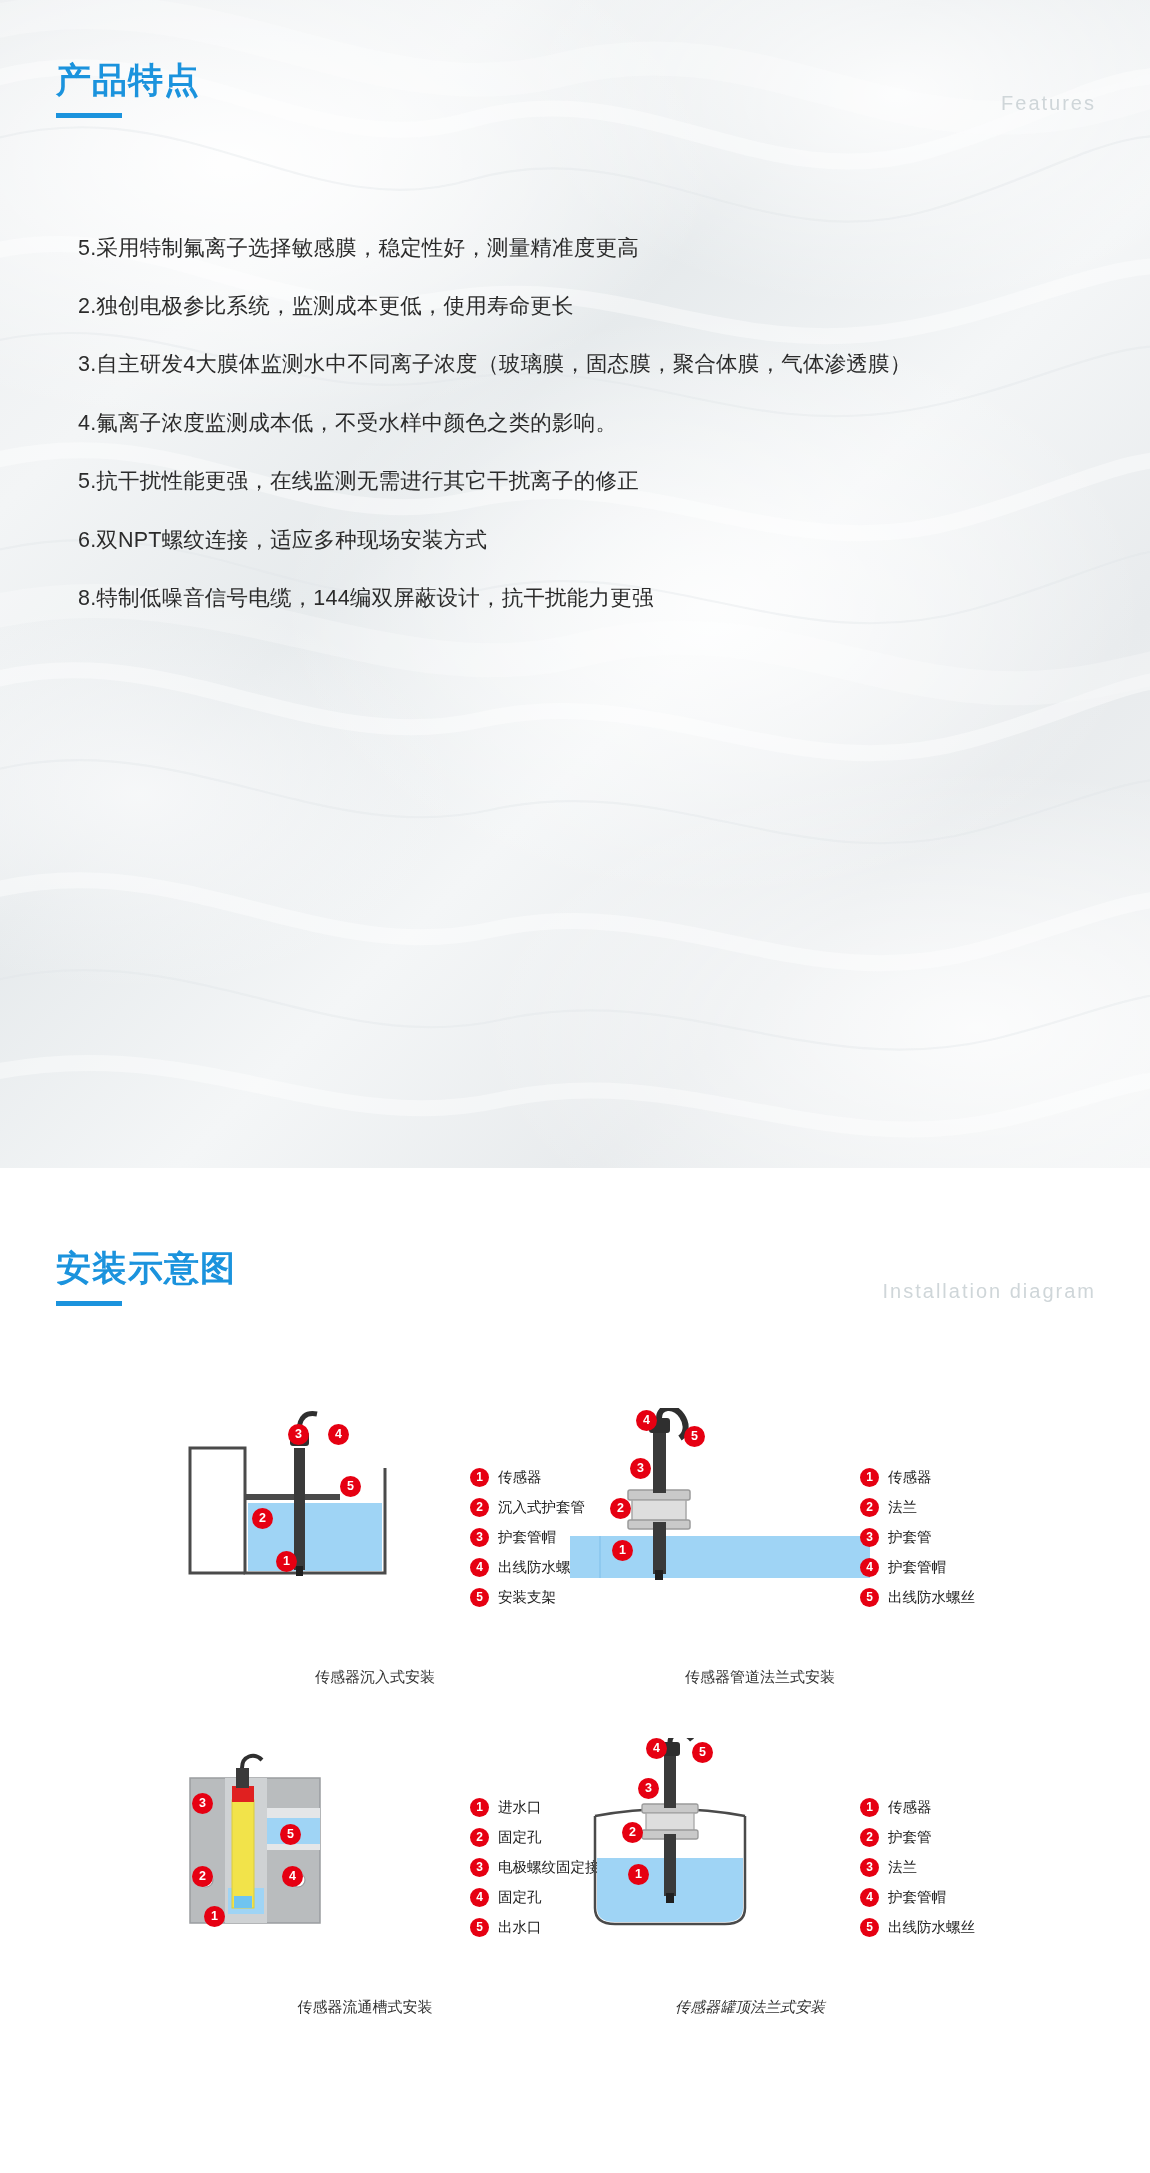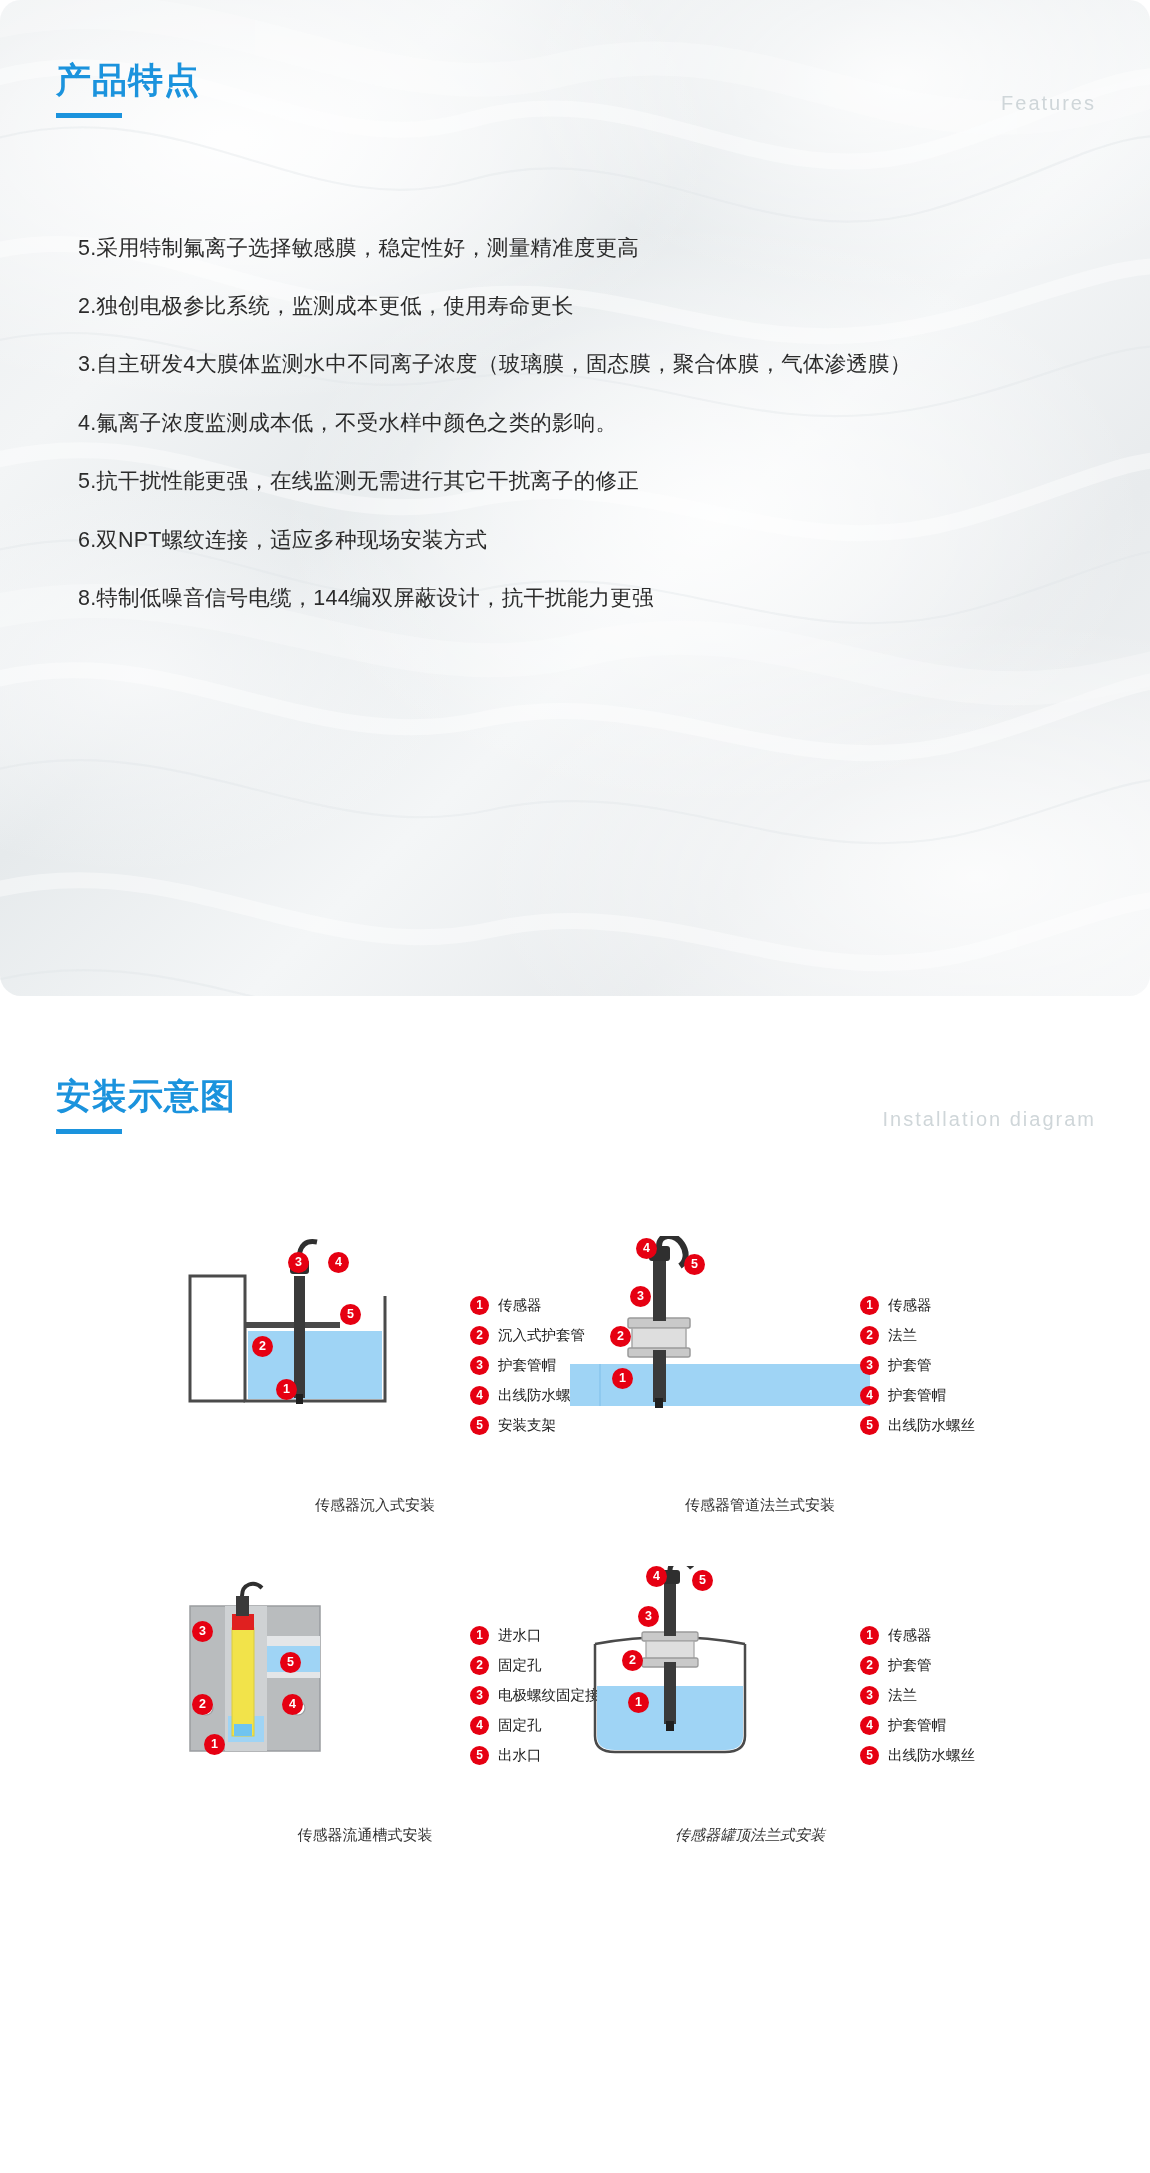--- a/index.html
+++ b/index.html
@@ -16,30 +16,29 @@
   .page {
     position: relative;
     width: 1150px;
     height: 2173px;
   }
 
   
   .features-section {
     position: relative;
     width: 1150px;
-    height: 996px;
+    height: 1168px;
     background:
       radial-gradient(ellipse 700px 380px at 20% 14%, rgba(255,255,255,0.95), rgba(255,255,255,0) 70%),
       radial-gradient(ellipse 520px 300px at 78% 8%, rgba(255,255,255,0.85), rgba(255,255,255,0) 72%),
       radial-gradient(ellipse 620px 420px at 62% 52%, rgba(255,255,255,0.8), rgba(255,255,255,0) 70%),
       radial-gradient(ellipse 460px 280px at 12% 68%, rgba(248,249,250,0.9), rgba(255,255,255,0) 70%),
       radial-gradient(ellipse 700px 360px at 85% 88%, rgba(255,255,255,0.8), rgba(255,255,255,0) 72%),
       linear-gradient(135deg, #e9ecee 0%, #f3f5f6 22%, #e6eaec 40%, #f4f6f7 58%, #e8ebed 76%, #f2f4f5 100%);
     overflow: hidden;
-    border-radius: 21px;
   }
   .water-veins {
     position: absolute;
     inset: 0;
     opacity: 0.55;
     pointer-events: none;
   }
   .features-header {
     position: absolute;
     left: 56px;

